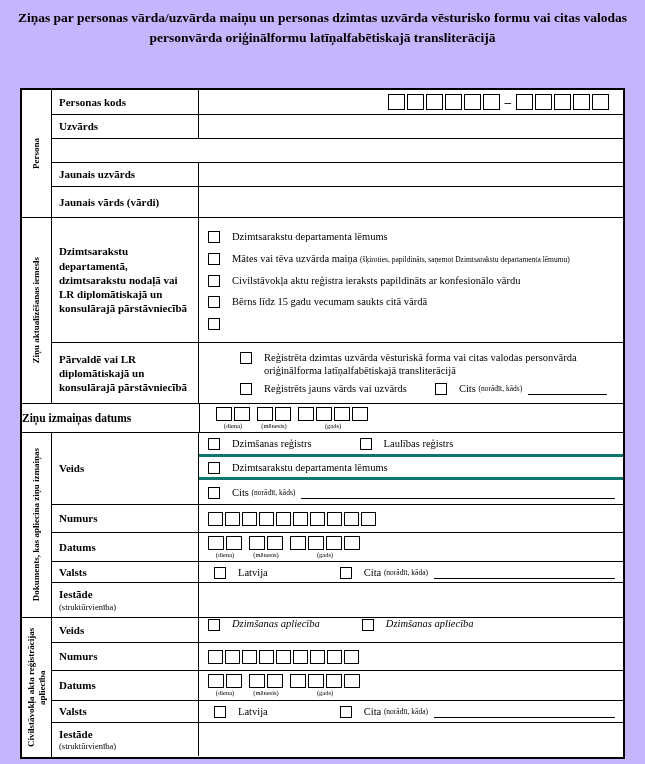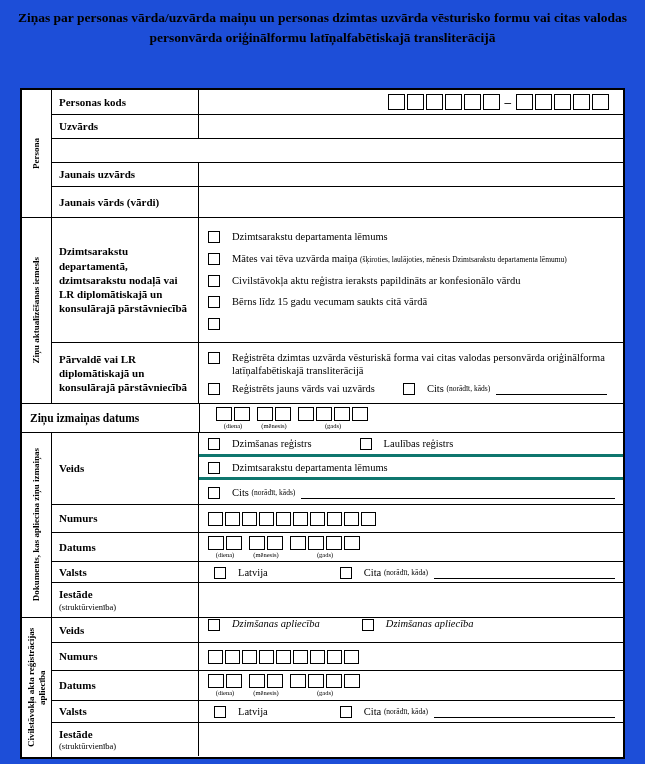--- a/index.html
+++ b/index.html
@@ -1,36 +1,36 @@
 <!DOCTYPE html>
 <html><head>
 <meta charset="utf-8">
 <style>
   * { margin:0; padding:0; box-sizing:border-box; }
   html,body { background:#fff; }
-  .page { width:645px; height:764px; position:relative; background:#1d4ed8;
+  .page { width:645px; height:764px; position:relative; background:#c4b5fd;
           font-family:"Liberation Serif", serif; color:#000; overflow:hidden; }
   .title { position:absolute; top:8px; left:12px; width:621px; text-align:center;
            font-weight:bold; font-size:13.5px; line-height:1.5; }
   .form-table { position:absolute; left:20px; top:88px; width:605px;
                 border:2px solid #000; display:flex; flex-direction:column; background:#fff; }
   .section { display:flex; border-bottom:1px solid #000; }
   .section:last-child { border-bottom:none; }
   .side { width:30px; min-width:30px; border-right:1px solid #000; display:flex;
           align-items:center; justify-content:center; overflow:hidden; }
   .vtext { writing-mode:vertical-rl; transform:rotate(180deg); font-weight:bold;
            font-size:9px; line-height:1.2; text-align:center; }
   .sec-body { flex:1; display:flex; flex-direction:column; min-width:0; }
   .frow { display:flex; border-bottom:1px solid #000; min-width:0; }
-  .frow:last-child { border-bottom:none; }
+  .frow:last-child { border-bottom:none;gap:32px; }
   .flabel { width:147px; min-width:147px; border-right:1px solid #000; font-weight:bold;
             font-size:11px; line-height:1.3; padding:2px 4px 2px 7px;
             display:flex; flex-direction:column; justify-content:center; }
   .widelabel { width:178px; min-width:178px; border-right:1px solid #000; font-weight:bold;
-               font-size:11.5px; padding-left:8px; display:flex; align-items:center; }
+               font-size:11.5px; display:flex; align-items:center; }
   .fcontent { flex:1; min-width:0; }
   .sublabel { font-weight:normal; font-size:8.5px; }
   
   .pkrow { display:flex; align-items:center; justify-content:flex-end; padding-right:14px; }
   .pkgrp { display:flex; gap:2px; }
   .pk { width:17px; height:16px; border:1px solid #000; background:#fff; }
   .pkdash { font-weight:bold; font-size:13px; margin:0 5px; }
   
   .optlist { display:flex; flex-direction:column; justify-content:space-evenly;
              height:100%; padding:3px 8px 3px 0; }
@@ -120,21 +120,21 @@
         <div class="frow" style="height:125px">
           <div class="flabel">Dzimtsarakstu departamentā, dzimtsarakstu nodaļā vai LR diplomātiskajā un konsulārajā pārstāvniecībā</div>
           <div class="fcontent">
             <div class="optlist">
               <div class="opt">
                 <span class="cb"></span>
                 <span class="opt-text">Dzimtsarakstu departamenta lēmums</span>
               </div>
               <div class="opt">
                 <span class="cb"></span>
-                <span class="opt-text" style="max-width:358px"><span>Mātes vai tēva uzvārda maiņa</span> <span class="opt-note">(šķiroties, laulājoties, mēnesis Dzimtsarakstu departamenta lēmumu)</span></span>
+                <span class="opt-text" style="max-width:358px"><span>Mātes vai tēva uzvārda maiņa</span> <span class="opt-note">(šķiroties, papildināts, saņemot Dzimtsarakstu departamenta lēmumu)</span></span>
               </div>
               <div class="opt">
                 <span class="cb"></span>
                 <span class="opt-text">Civilstāvokļa aktu reģistra ieraksts papildināts ar konfesionālo vārdu</span>
               </div>
               <div class="opt">
                 <span class="cb"></span>
                 <span class="opt-text">Bērns līdz 15 gadu vecumam saukts citā vārdā</span>
               </div>
               <div class="opt">

